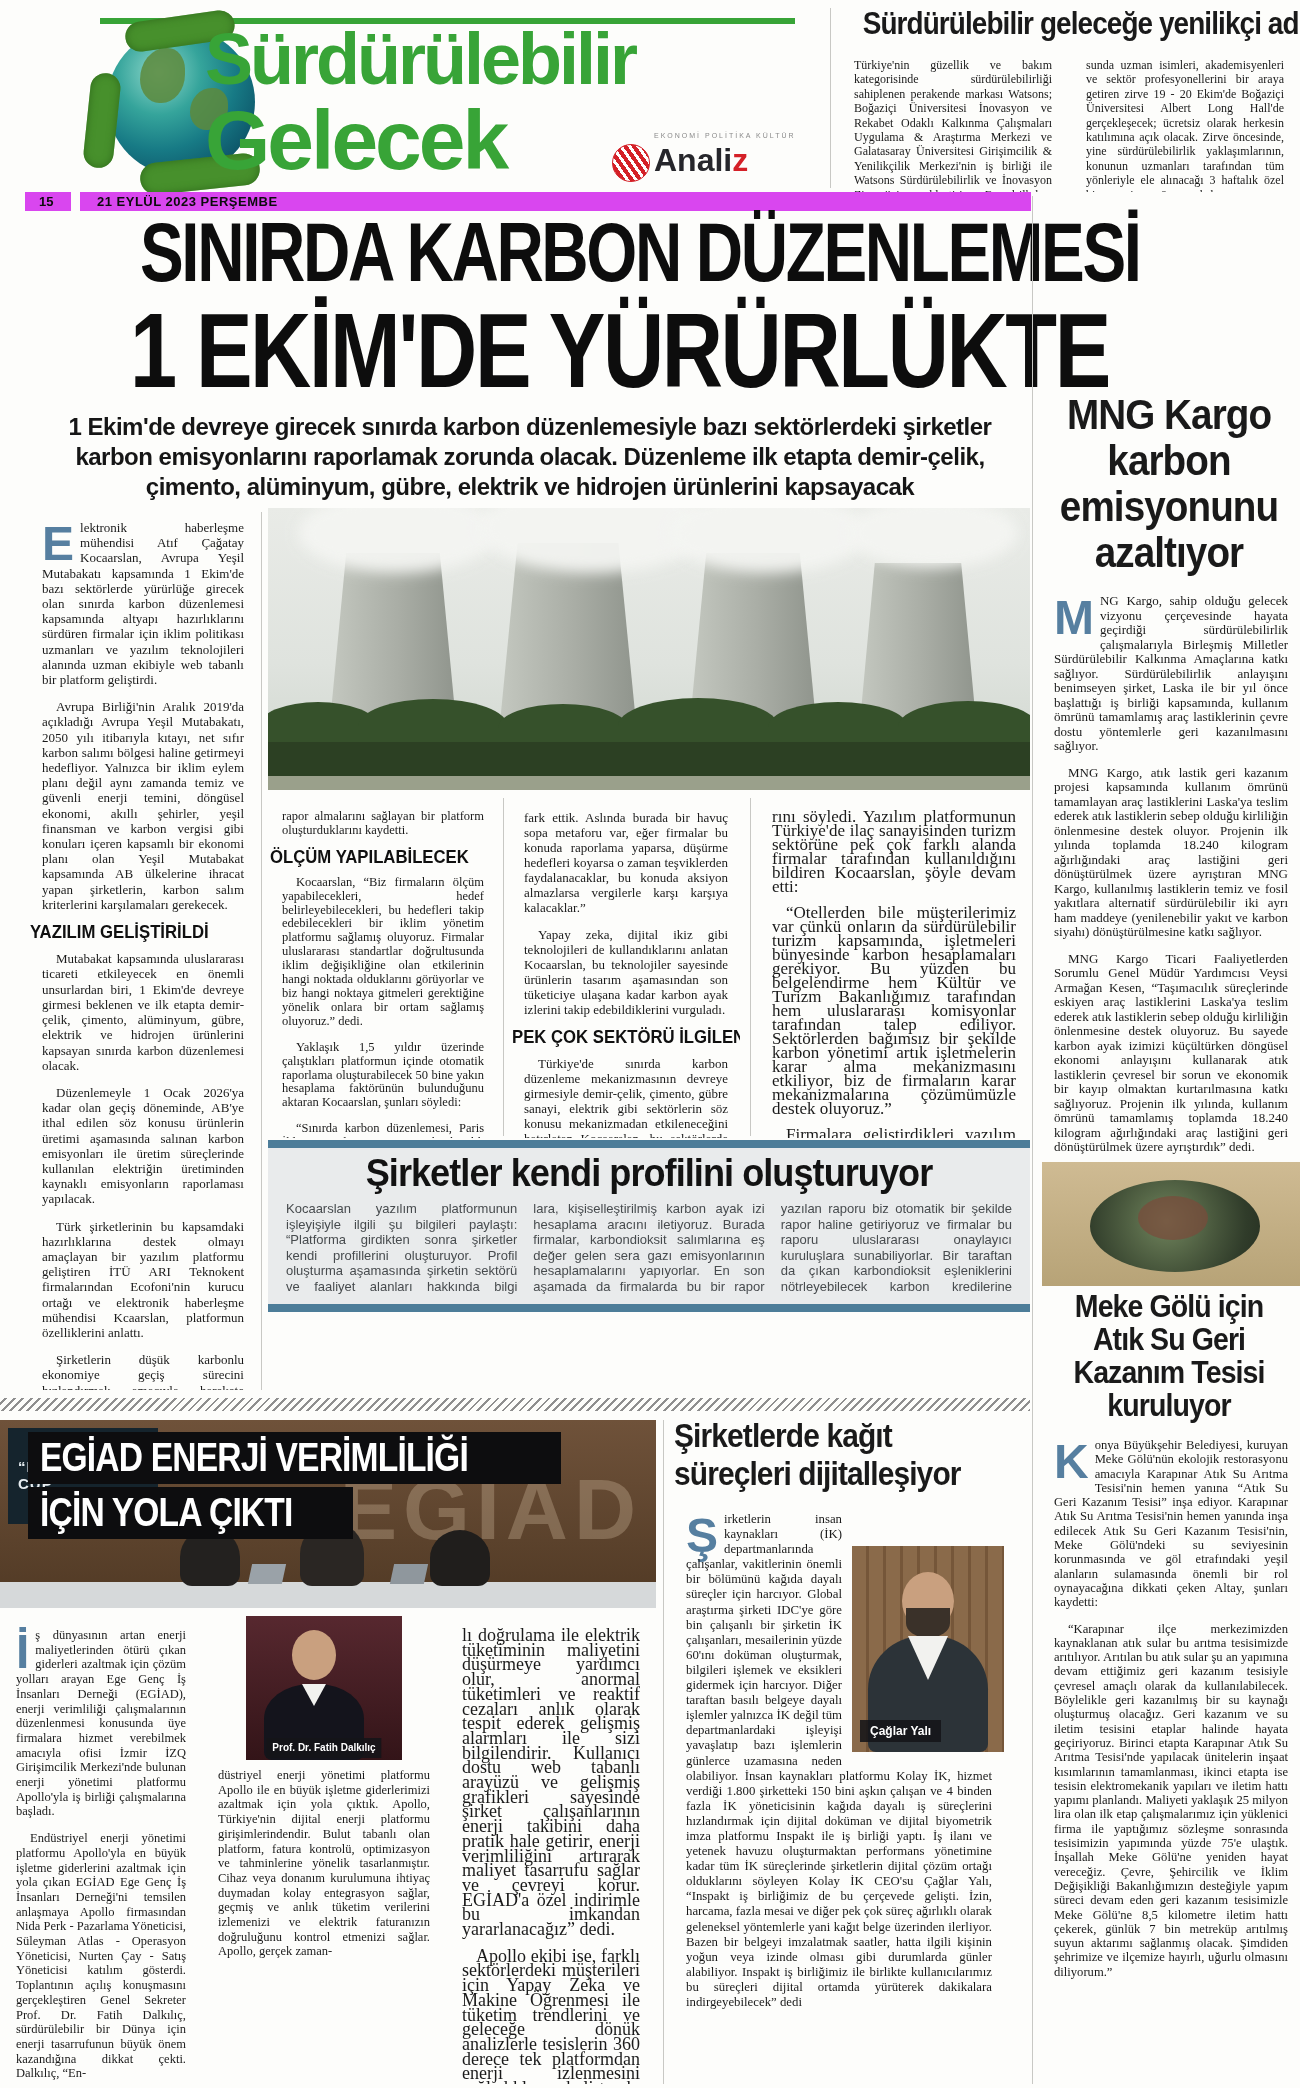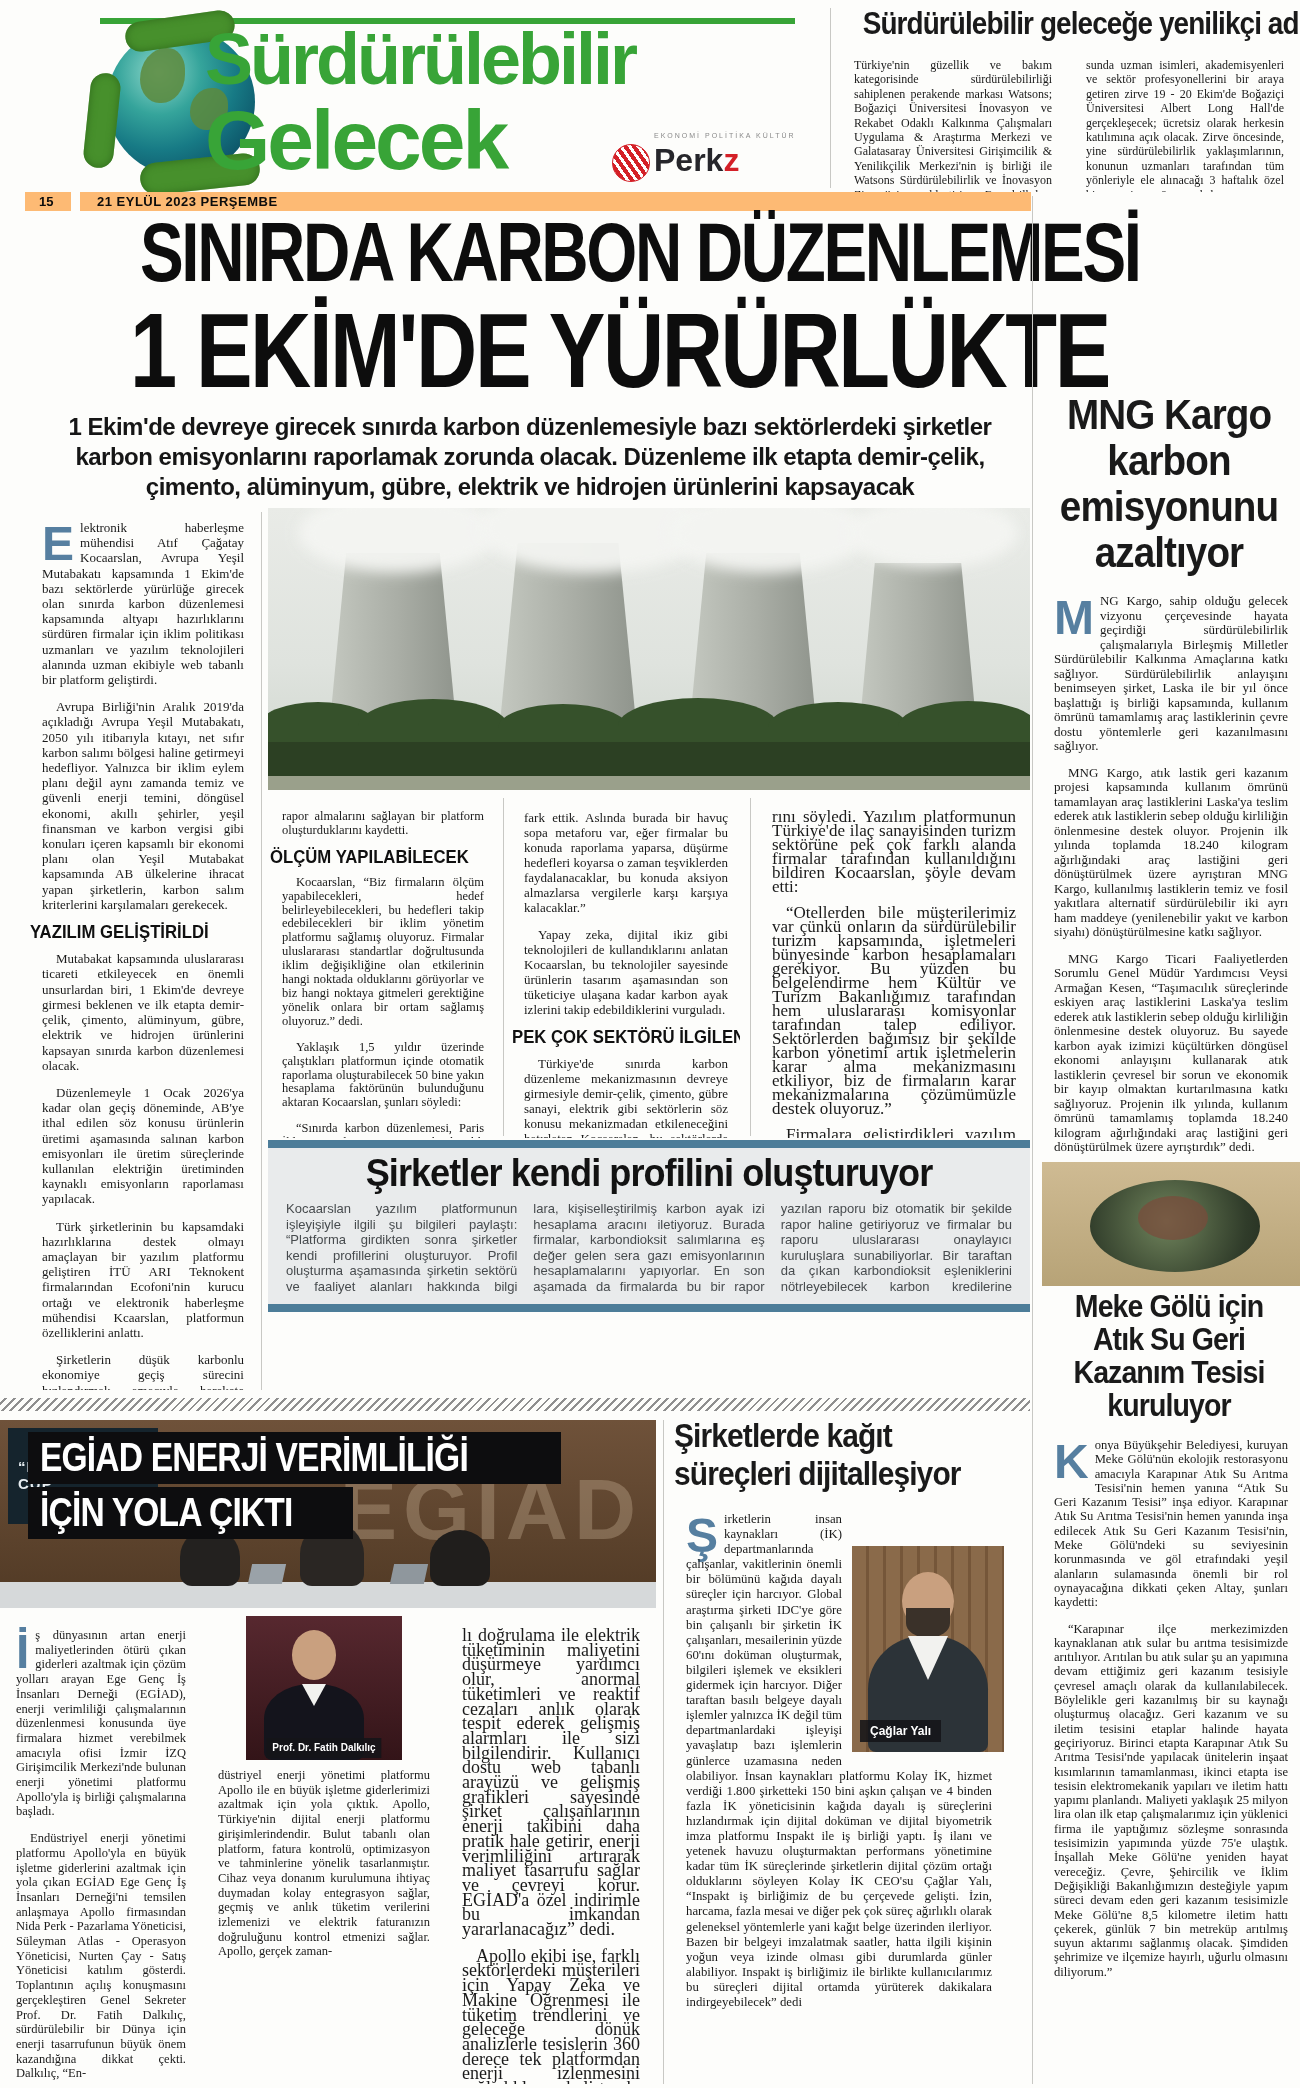--- a/index.html
+++ b/index.html
@@ -13,21 +13,21 @@
   .body-col{text-align:justify;overflow:hidden;}
   .body-col p{margin:12px;}
   .body-col p.ind{text-indent:14px;}
   .drop{float:left;font:bold 48px/40px "Liberation Sans",sans-serif;color:#567fa0;margin:4px 6px 0 0;}
   .colsub{font-family:"Liberation Sans",sans-serif;font-weight:bold;font-size:19px;
           transform:scaleX(.88);transform-origin:left;white-space:nowrap;margin:9px 0 5px;color:#101010;}
   .capbar{position:absolute;background:rgba(20,20,24,.88);color:#fff;
           font:bold 12px/18px "Liberation Sans",sans-serif;padding:2px 10px;white-space:nowrap;}
   .mast-rule{background:#38a437;height:6px;}
   .mast-title{font-family:"Liberation Sans",sans-serif;font-weight:bold;color:#38a437;letter-spacing:-3px;}
-  .green-bar{background:#fdba74;}
+  .green-bar{background:#d946ef;}
   
   .photo{overflow:hidden;}
   .ph-towers{background:linear-gradient(#e9ebe7 0%,#dfe3de 55%,#cdd4cc 100%);}
   .tower{position:absolute;background:linear-gradient(90deg,#c4c8c0,#a9ada5 55%,#8f948c);
          clip-path:polygon(14% 0,86% 0,100% 100%,0 100%);}
   .steam{position:absolute;background:#f4f5f2;border-radius:50%;filter:blur(7px);opacity:.95;}
   .treeline{position:absolute;left:0;right:0;background:#2c4023;}
   .treetop{position:absolute;background:#36512b;border-radius:50% 50% 0 0;}
   .field{position:absolute;left:0;right:0;bottom:0;background:#9aa08b;}
   
@@ -70,21 +70,21 @@
     <div class="grass" style="left:2px;top:55px;width:30px;height:95px;transform:rotate(6deg);"></div>
     <div class="grass" style="left:55px;top:140px;width:120px;height:32px;transform:rotate(-6deg);"></div>
   </div>
 
   <div class="abs mast-title" style="left:205px;top:22px;font-size:72px;line-height:74px;">Sürdürülebilir</div>
   <div class="abs mast-title" style="left:205px;top:96px;font-size:84px;line-height:88px;">Gelecek</div>
 
   <div class="abs" style="left:612px;top:128px;width:185px;height:60px;">
     <div class="abs sans" style="left:42px;top:4px;font-size:7px;letter-spacing:2px;color:#8a8a8a;">EKONOMİ POLİTİKA KÜLTÜR</div>
     <div class="abs" style="left:0;top:16px;width:36px;height:36px;border-radius:50%;background:repeating-linear-gradient(55deg,#d42027 0 4px,#fff 4px 7px);border:1px solid #d42027;"></div>
-    <div class="abs sans" style="left:42px;top:14px;font-size:32px;font-weight:bold;color:#26262b;"><span>Perk</span><span style="color:#d42027;">z</span></div>
+    <div class="abs sans" style="left:42px;top:14px;font-size:32px;font-weight:bold;color:#26262b;"><span>Anali</span><span style="color:#d42027;">z</span></div>
   </div>
 
   <div class="abs green-bar" style="left:25px;top:192px;width:1006px;height:19px;">
     <span class="sans abs" style="left:14px;top:2px;font-size:13px;font-weight:bold;color:#0c0c0c;">15</span>
     <span class="abs" style="left:46px;top:0;width:9px;height:19px;background:#fdfdfb;"></span>
     <span class="sans abs" style="left:72px;top:2px;font-size:13px;font-weight:bold;color:#0c0c0c;letter-spacing:.5px;">21 EYLÜL 2023 PERŞEMBE</span>
   </div>
 
   <div class="vr" style="left:830px;top:8px;height:180px;"></div>
   <div class="abs sans" style="left:840px;top:6px;width:455px;text-align:center;">

